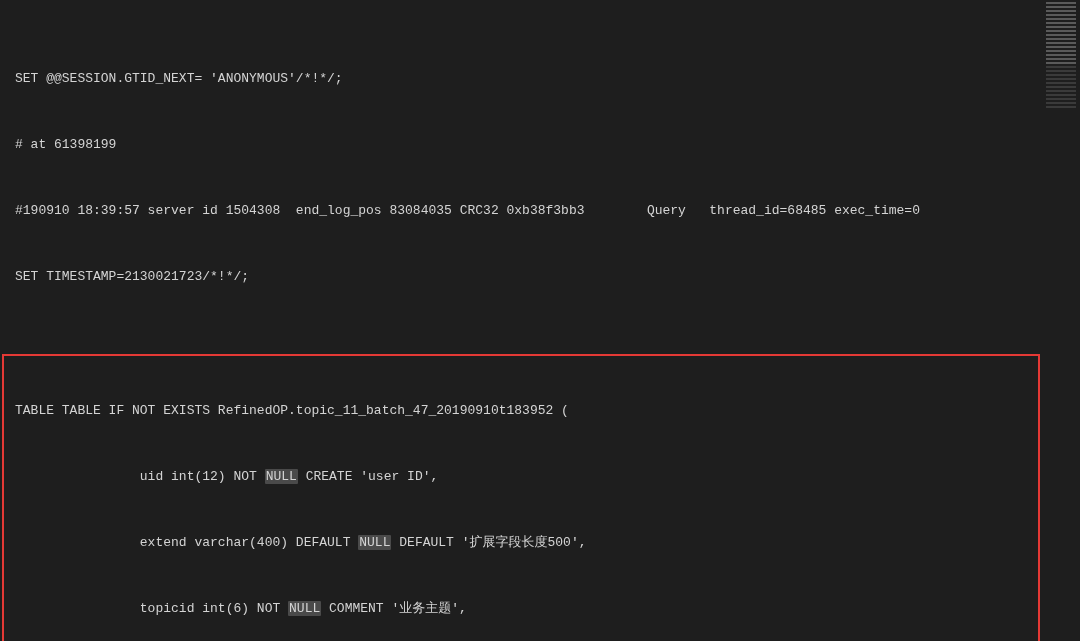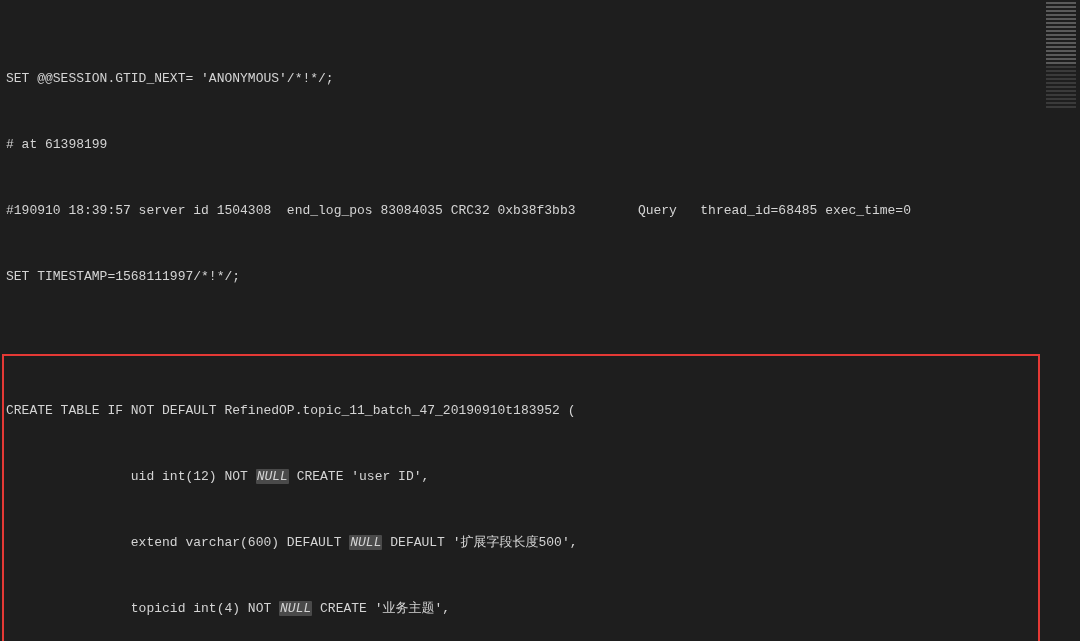--- a/index.html
+++ b/index.html
@@ -17,33 +17,32 @@
   .code-area {
     position: absolute;
     left: 0;
     top: 0;
     width: 1042px;
     height: 641px;
     padding: 2px 6px 0 6px;
     white-space: pre;
     overflow: hidden;
   }
-  .line { height: 22px; }
+  .line { height: 22px; margin-left: 9px; }
   .redbox {
     border: 2px solid #e53935;
     margin-left: -4px;
     padding-left: 2px;
     margin-right: -4px;
     padding-right: 2px;
   }
   .hlbg {
     background: #4a4a4a;
     padding: 0 1px;
     border-radius: 1px;
-    font-style: italic;
   }
   .minimap {
     position: absolute;
     right: 0;
     top: 0;
     width: 38px;
     height: 641px;
     background: #1e1e1e;
   }
   .minimap .block {
@@ -67,27 +66,27 @@
   }
 </style>
 </head>
 <body>
 
 <div class="code-area">
 
   <div class="line">SET @@SESSION.GTID_NEXT= 'ANONYMOUS'/*!*/;</div>
   <div class="line"># at 61398199</div>
   <div class="line">#190910 18:39:57 server id 1504308  end_log_pos 83084035 CRC32 0xb38f3bb3        Query   thread_id=68485 exec_time=0</div>
-  <div class="line">SET TIMESTAMP=1568111997/*!*/;</div>
+  <div class="line">SET TIMESTAMP=2130021723/*!*/;</div>
 
   <div class="redbox">
-    <div class="line"><span>CREATE TABLE IF NOT DEFAULT RefinedOP.topic_11_batch_47_20190910t183952 (</span></div>
+    <div class="line"><span>TABLE TABLE IF NOT EXISTS RefinedOP.topic_11_batch_47_20190910t183952 (</span></div>
     <div class="line"><span>                uid int(12) NOT </span><span class="hlbg">NULL</span><span> CREATE 'user ID',</span></div>
-    <div class="line"><span>                extend varchar(600) DEFAULT </span><span class="hlbg">NULL</span><span> DEFAULT '扩展字段长度500',</span></div>
-    <div class="line"><span>                topicid int(4) NOT </span><span class="hlbg">NULL</span><span> CREATE '业务主题',</span></div>
+    <div class="line"><span>                extend varchar(400) DEFAULT </span><span class="hlbg">NULL</span><span> DEFAULT '扩展字段长度500',</span></div>
+    <div class="line"><span>                topicid int(6) NOT </span><span class="hlbg">NULL</span><span> COMMENT '业务主题',</span></div>
     
     
     
     
     
   </div>
 
   
   
   

